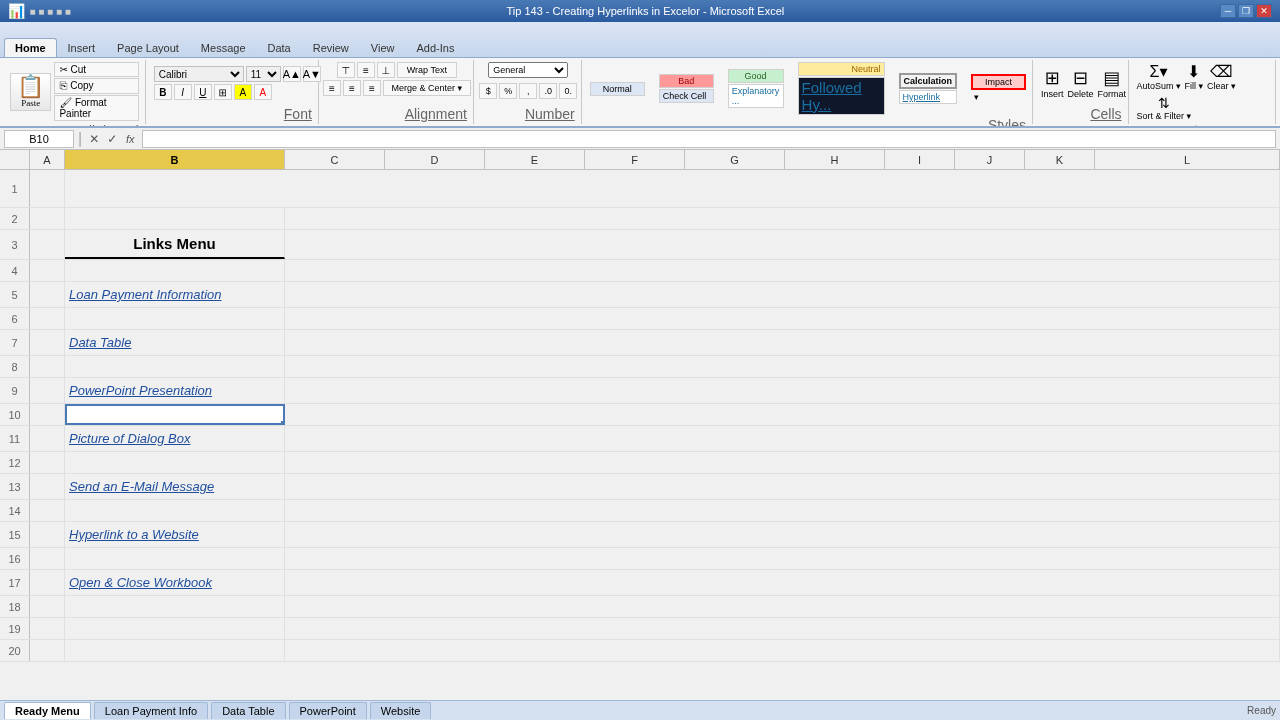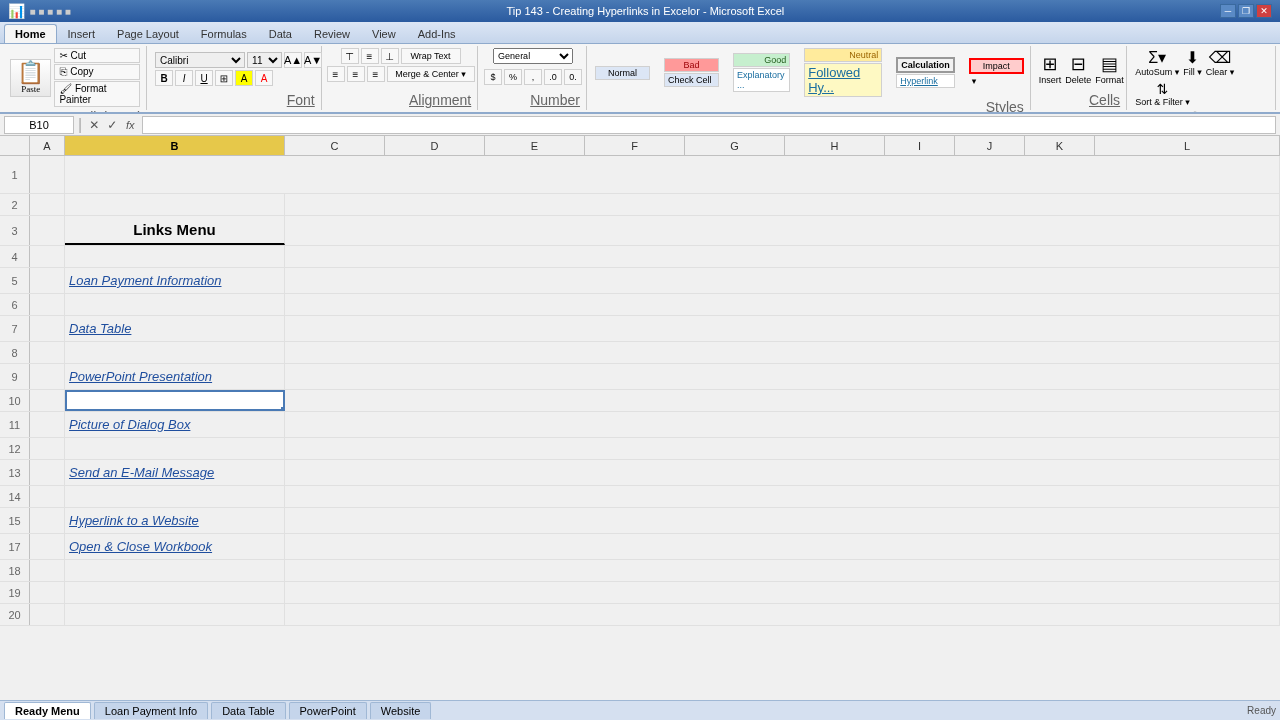--- a/index.html
+++ b/index.html
@@ -15,21 +15,21 @@
       padding: 0 8px;
       color: white;
       font-size: 11px;
     }
     #title-bar-text { flex: 1; text-align: center; }
     #title-bar-controls { display: flex; gap: 4px; }
     .title-btn { width: 16px; height: 14px; background: #5a8ac5; border: 1px solid #3a6a9f; display: flex; align-items: center; justify-content: center; font-size: 9px; color: white; cursor: pointer; }
 
     
     #ribbon-tabs {
-      height: 22px;
+      height: 36px;
       background: linear-gradient(to bottom, #dce6f5, #c5d5eb);
       display: flex;
       align-items: flex-end;
       padding-left: 4px;
       border-bottom: 1px solid #8faacc;
     }
     .ribbon-tab {
       padding: 3px 10px;
       font-size: 11px;
       cursor: pointer;
@@ -312,21 +312,21 @@
     <div class="title-btn">─</div>
     <div class="title-btn">❐</div>
     <div class="title-btn" style="background:#d04040;">✕</div>
   </div>
 </div>
 
 <div id="ribbon-tabs">
   <div class="ribbon-tab active">Home</div>
   <div class="ribbon-tab">Insert</div>
   <div class="ribbon-tab">Page Layout</div>
-  <div class="ribbon-tab">Formulas</div>
+  <div class="ribbon-tab">Message</div>
   <div class="ribbon-tab">Data</div>
   <div class="ribbon-tab">Review</div>
   <div class="ribbon-tab">View</div>
   <div class="ribbon-tab">Add-Ins</div>
 </div>
 
 <div id="ribbon">
 
   <div class="ribbon-group clipboard-group">
     <div class="ribbon-group-content">
@@ -410,30 +410,30 @@
           <span>Normal</span>
         </div>
       </div>
       <div style="display:flex; flex-direction:column; gap:1px;">
         <div class="style-box style-bad" style="font-size:9px; padding:1px 3px;">
           <span>Bad</span>
         </div>
         <div style="font-size:9px; padding:1px 3px; background:#dce6f5; border:1px solid #d0d0d0; cursor:pointer;">Check Cell</div>
       </div>
       <div style="display:flex; flex-direction:column; gap:1px;">
-        <div class="style-box style-good" style="font-size:9px; padding:1px 3px;align-items:flex-end;">
+        <div class="style-box style-good" style="font-size:9px; padding:1px 3px;">
           <span>Good</span>
         </div>
         <div style="font-size:9px; padding:1px 3px; background:#fff; border:1px solid #d0d0d0; cursor:pointer; color:#1a6ea0;">Explanatory ...</div>
       </div>
       <div style="display:flex; flex-direction:column; gap:1px;">
         <div class="style-box style-neutral" style="font-size:9px; padding:1px 3px;align-items:flex-end;">
           <span>Neutral</span>
         </div>
-        <div style="font-size:13px; padding:1px 3px; background:#fef9c3; border:1px solid #d0d0d0; cursor:pointer; color:#1a6ea0; text-decoration:underline;">Followed Hy...</div>
+        <div style="font-size:15px; padding:1px 3px; background:#0f172a; border:1px solid #d0d0d0; cursor:pointer; color:#1a6ea0; text-decoration:underline;">Followed Hy...</div>
       </div>
       <div style="display:flex; flex-direction:column; gap:1px;">
         <div class="style-box style-calc" style="font-size:9px; padding:1px 3px; border:2px solid #999;">
           <span>Calculation</span>
         </div>
         <div style="font-size:9px; padding:1px 3px; background:#fff; border:1px solid #d0d0d0; cursor:pointer; color:#1a6ea0; text-decoration:underline;">Hyperlink</div>
       </div>
       <div style="display:flex; flex-direction:column; gap:1px;">
         <div class="style-box style-impact" style="font-size:9px; padding:1px 3px;">
           <span>Impact</span>
@@ -631,20 +631,26 @@
 
   <div class="spreadsheet-row" style="height:26px;">
     <div class="row-num">15</div>
     <div class="cell cell-a"></div>
     <div class="cell cell-b">
       <span class="cell-link">Hyperlink to a Website</span>
     </div>
     <div class="cell cell-rest"></div>
   </div>
 
+  <div class="spreadsheet-row">
+    <div class="row-num">16</div>
+    <div class="cell cell-a"></div>
+    <div class="cell cell-b"></div>
+    <div class="cell cell-rest"></div>
+  </div>
 
   <div class="spreadsheet-row" style="height:26px;">
     <div class="row-num">17</div>
     <div class="cell cell-a"></div>
     <div class="cell cell-b">
       <span class="cell-link">Open &amp; Close Workbook</span>
     </div>
     <div class="cell cell-rest"></div>
   </div>
 

